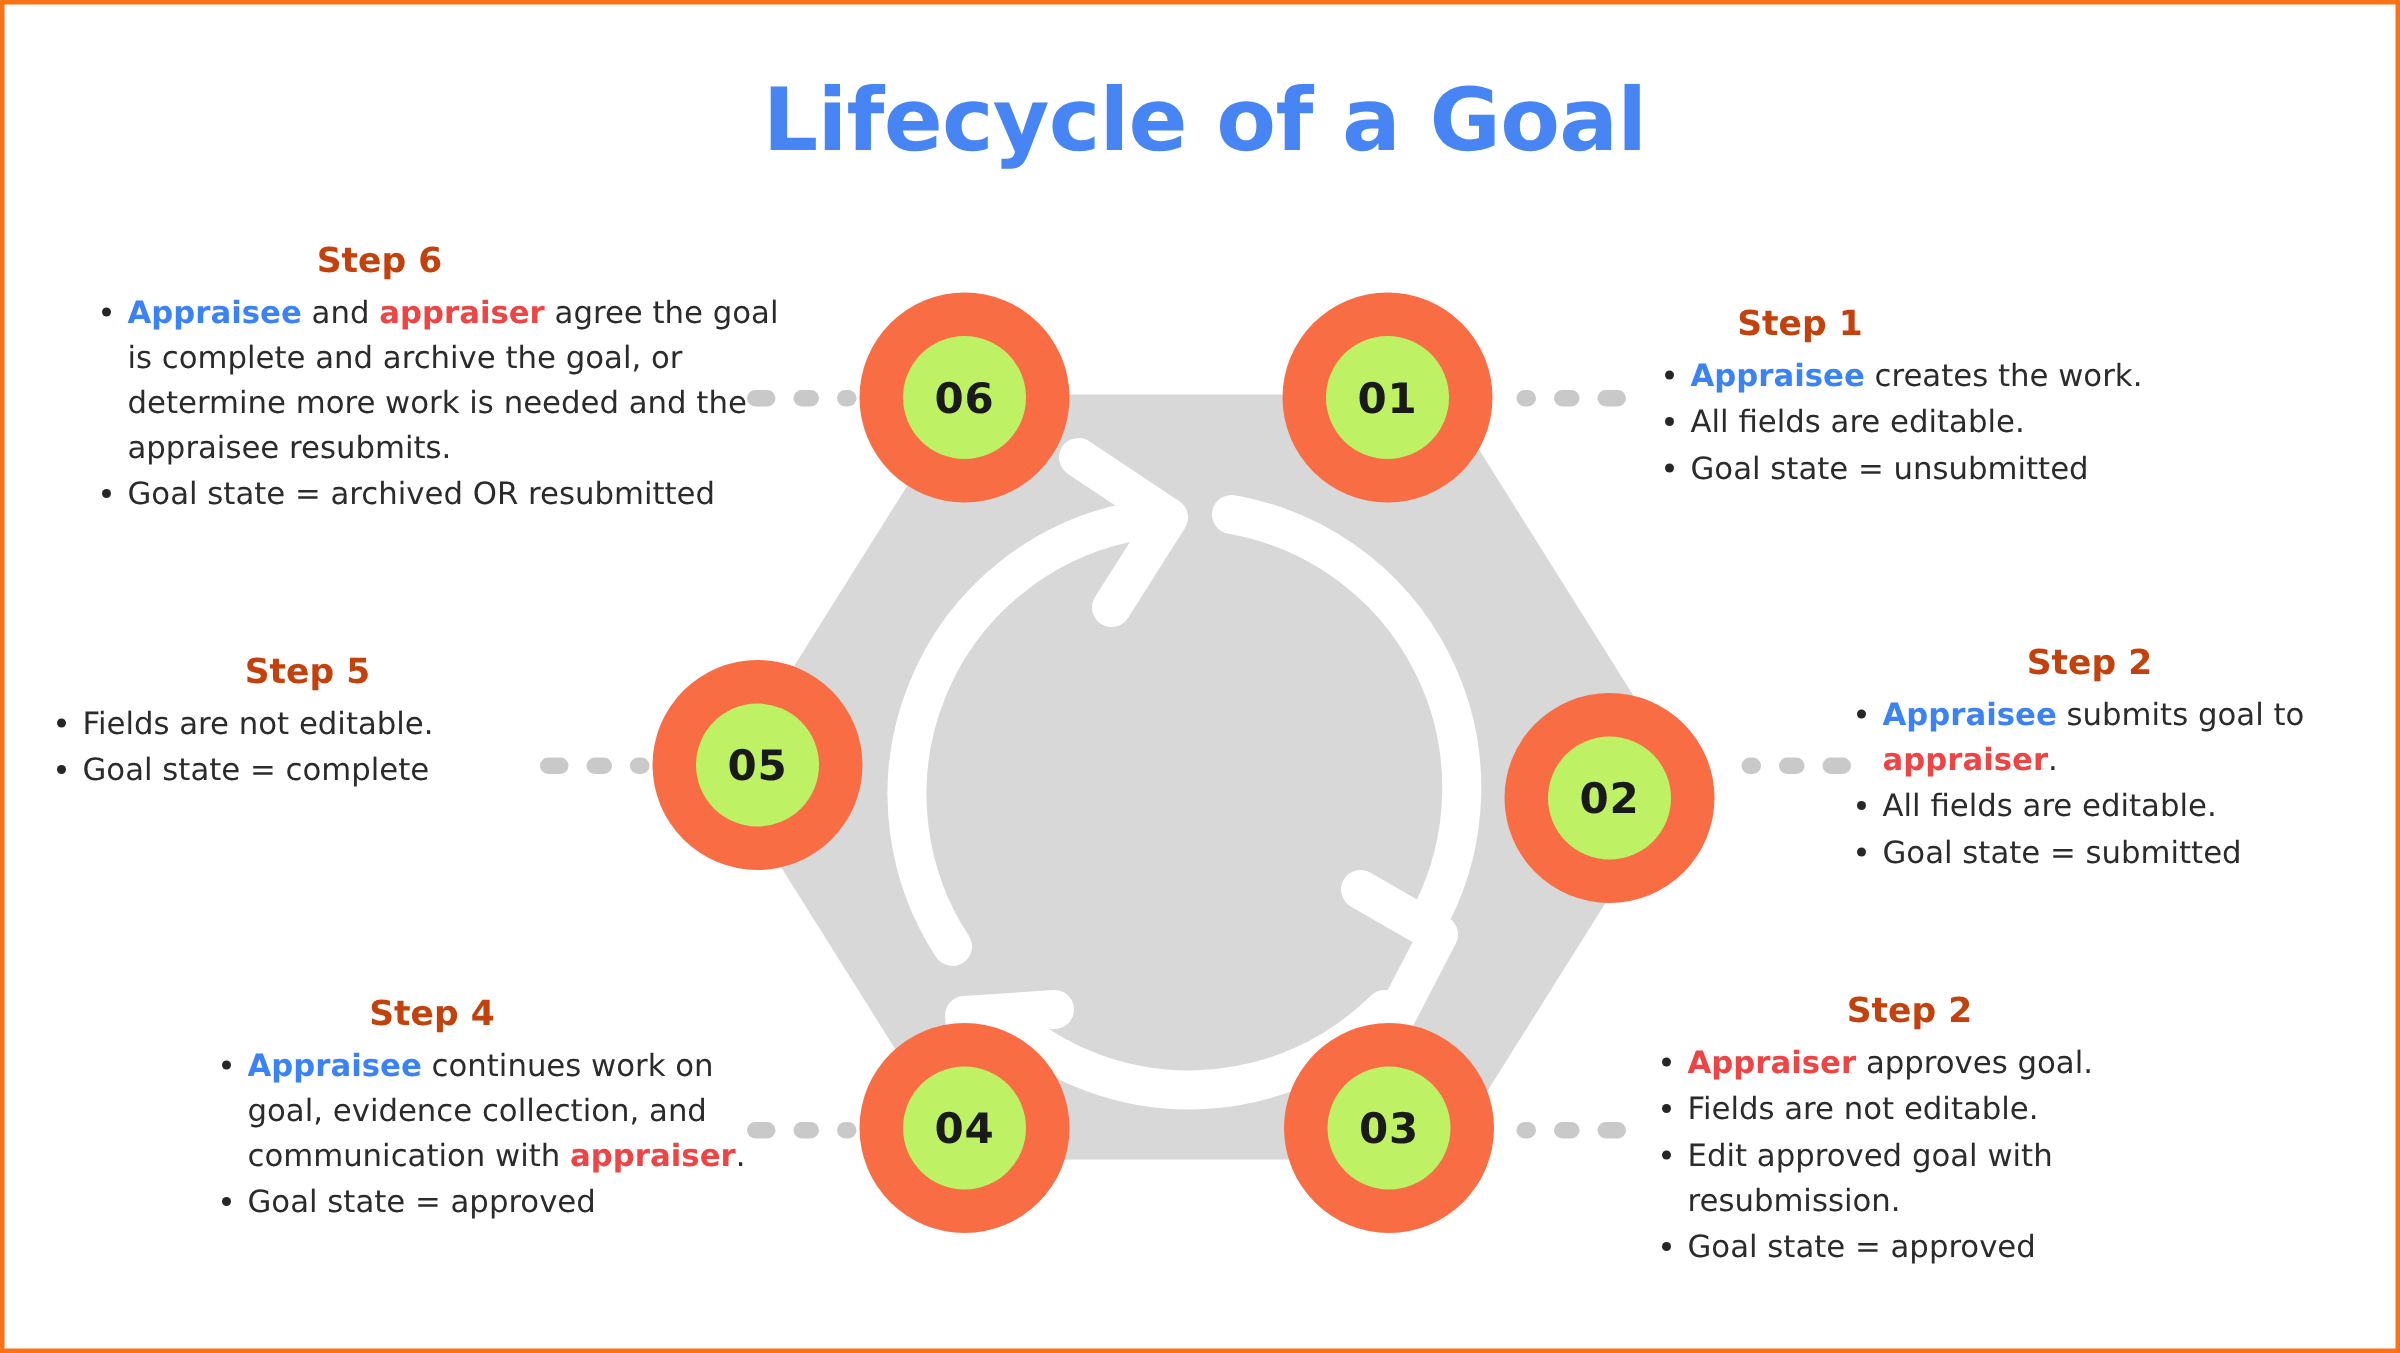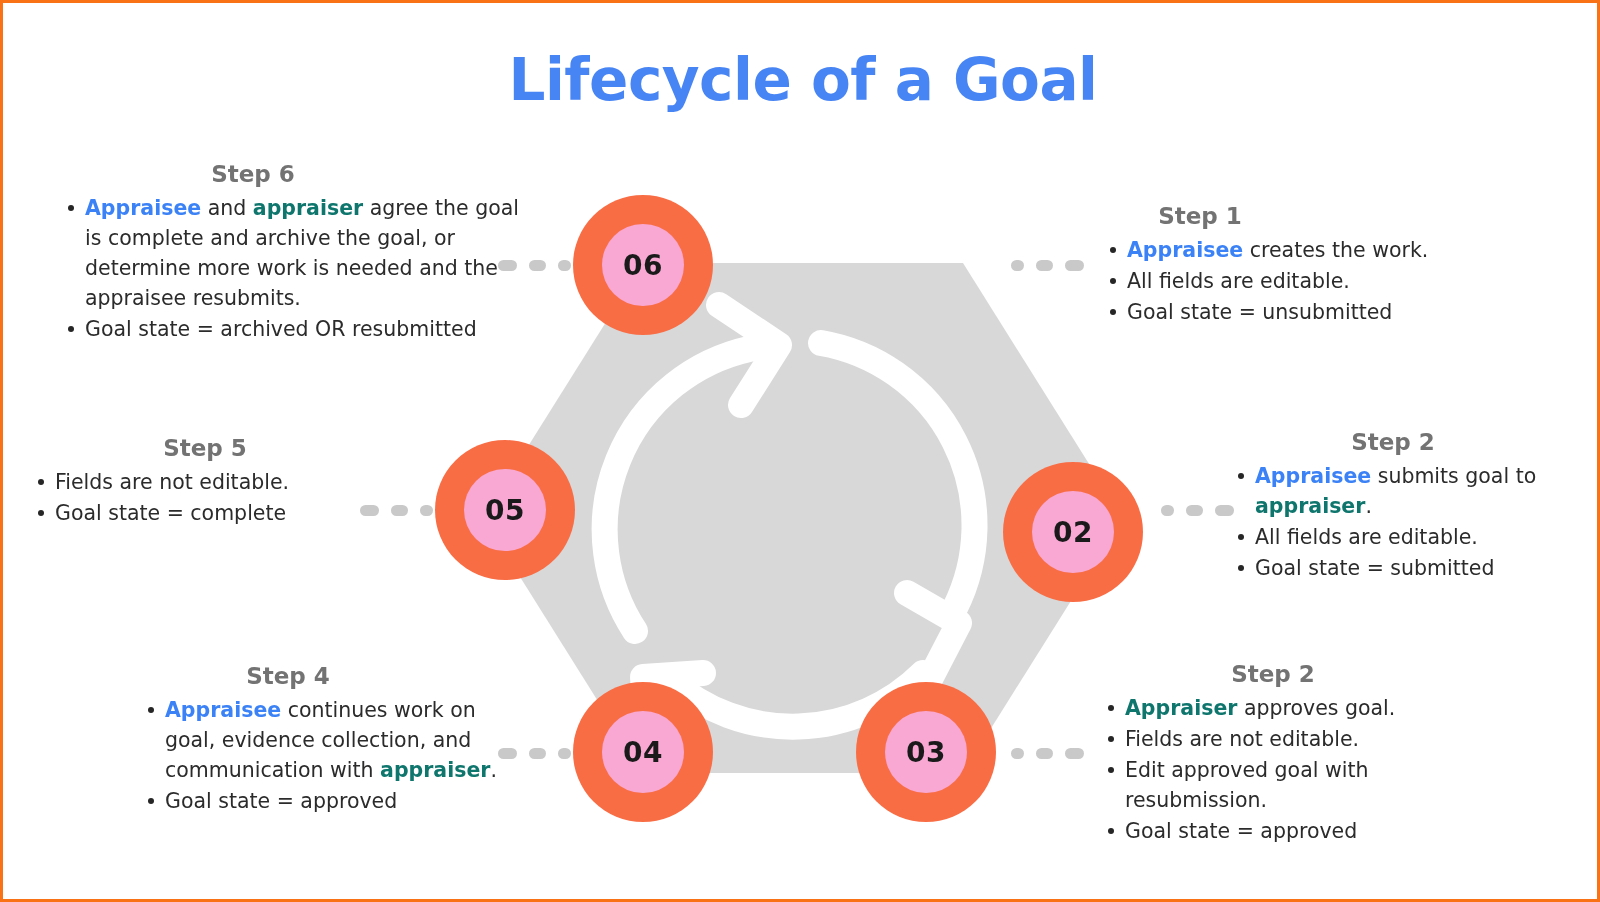--- a/index.html
+++ b/index.html
@@ -53,21 +53,21 @@
     background: #f96d45;
     display: flex;
     align-items: center;
     justify-content: center;
     box-sizing: border-box;
   }
   .node-inner {
     width: 82px;
     height: 82px;
     border-radius: 50%;
-    background: #f9a8d4;
+    background: #bef264;
     display: flex;
     align-items: center;
     justify-content: center;
     font-family: "DejaVu Sans", sans-serif;
     font-size: 28px;
     font-weight: bold;
     color: #1a1a1a;
     letter-spacing: 0.5px;
   }
 
@@ -105,21 +105,21 @@
 
   
   .step {
     position: absolute;
     font-family: "DejaVu Sans", sans-serif;
     color: #2b2b2b;
   }
   .step-title {
     font-size: 23px;
     font-weight: bold;
-    color: #737373;
+    color: #c2410c;
     margin: 0 0 4px 0;
     line-height: 1.2;
   }
   .step ul {
     list-style: none;
     margin: 0;
     padding: 0;
   }
   .step li {
     position: relative;
@@ -132,21 +132,21 @@
     content: "";
     position: absolute;
     left: 5px;
     top: 12px;
     width: 6px;
     height: 6px;
     border-radius: 50%;
     background: #262626;
   }
   .hl-blue { color: #3b82f6; font-weight: bold; }
-  .hl-orange { color: #0f766e; font-weight: bold; }
+  .hl-orange { color: #ef4444; font-weight: bold; }
 
   
   #step-1 { left: 1102px; top: 200px; width: 360px; text-align: left; }
   #step-1 .step-title { text-align: center; width: 190px; }
 
   #step-2 { left: 1230px; top: 426px; width: 330px; text-align: left; }
   #step-2 .step-title { text-align: center; width: 200px; margin-left: 60px; }
 
   #step-3 { left: 1100px; top: 658px; width: 340px; text-align: left; }
   #step-3 .step-title { text-align: center; width: 220px; margin-left: 60px; }
@@ -182,20 +182,23 @@
     <g fill="none" stroke="#ffffff" stroke-width="26" stroke-linecap="round" stroke-linejoin="round">
 
       <polyline points="316,152 376,192 338,252"></polyline>
 
       <polyline points="504,440 556,470 528,524"></polyline>
 
       <polyline points="300,520 240,524 244,584"></polyline>
     </g>
   </svg>
 
+  <div class="node" id="node-01">
+    <div class="node-inner">01</div>
+  </div>
   <div class="node" id="node-02">
     <div class="node-inner">02</div>
   </div>
   <div class="node" id="node-03">
     <div class="node-inner">03</div>
   </div>
   <div class="node" id="node-04">
     <div class="node-inner">04</div>
   </div>
   <div class="node" id="node-05">

